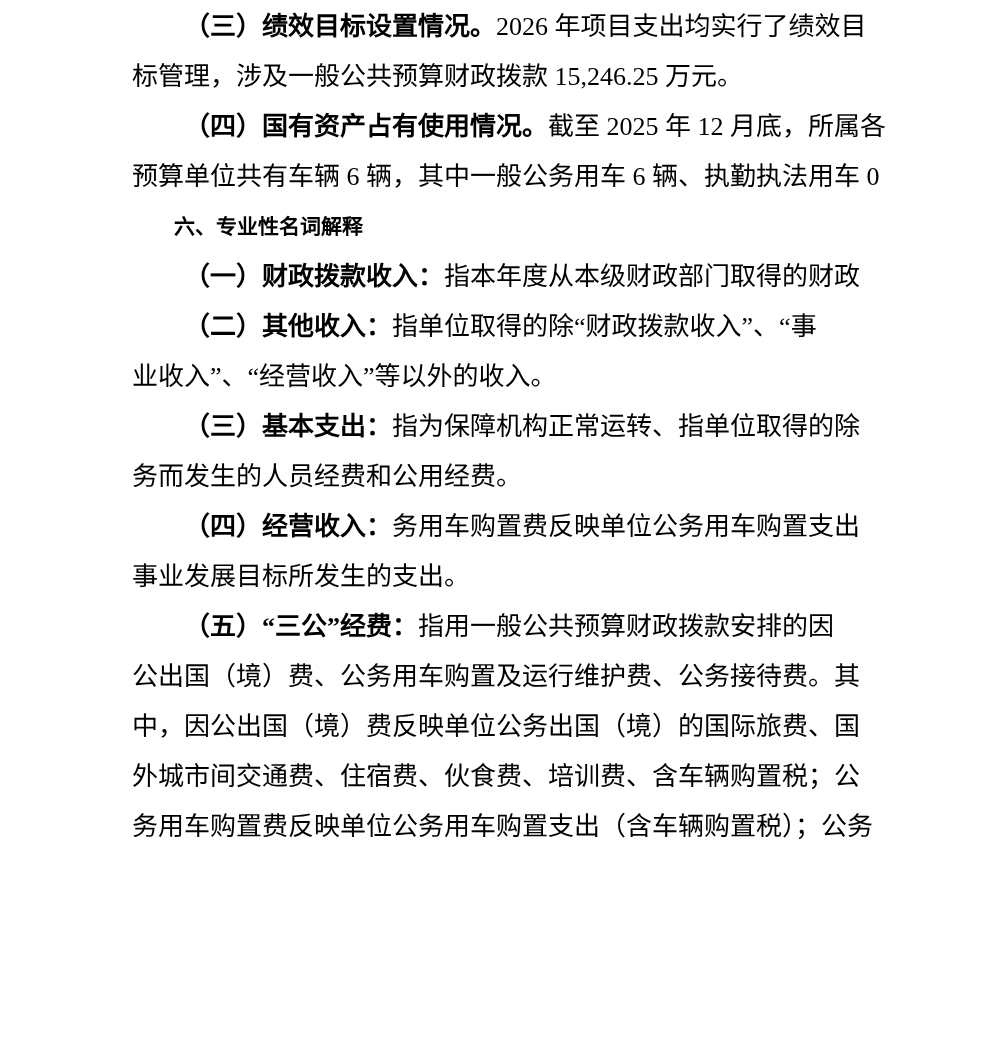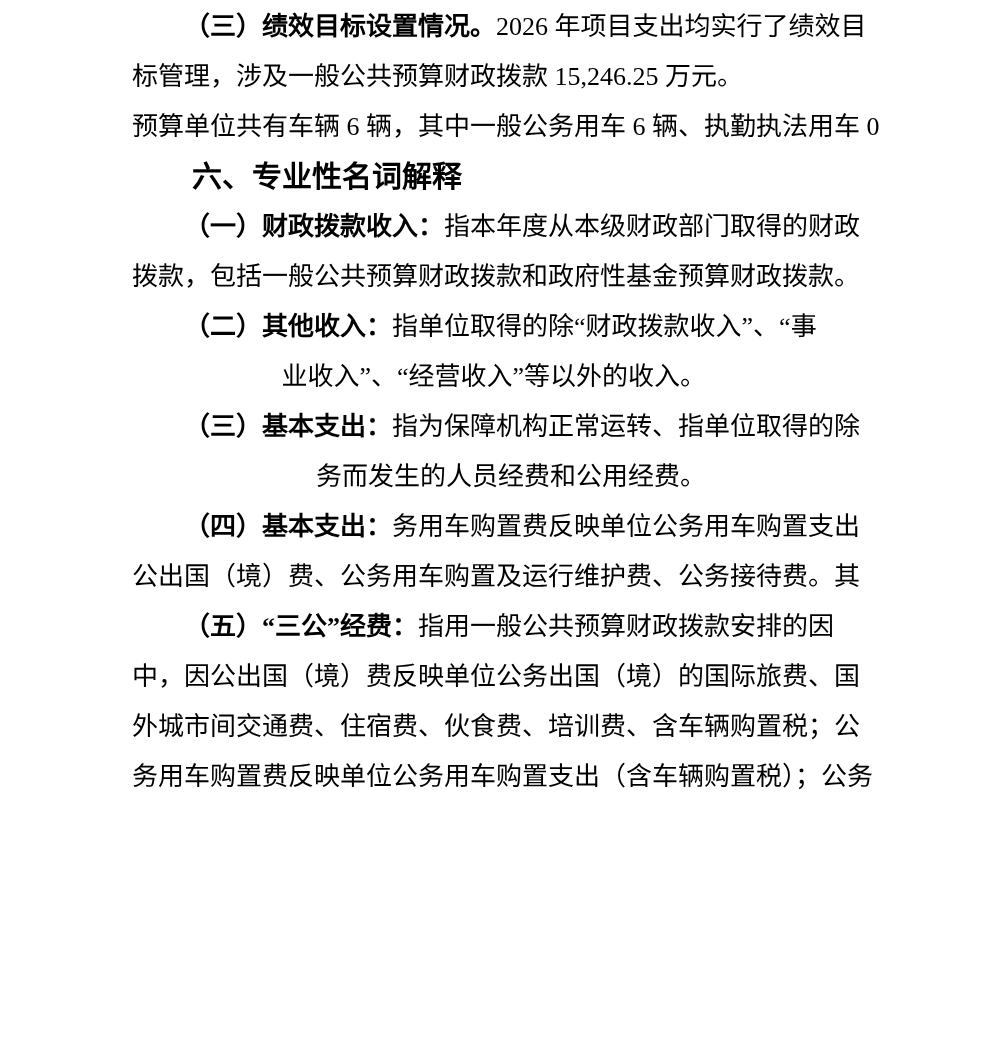--- a/index.html
+++ b/index.html
@@ -23,51 +23,52 @@
   }
   .content { width: 100%; }
   .line {
     height: 50px;
     text-align: justify;
     text-align-last: justify;
     white-space: nowrap;
     overflow: visible;
   }
   .line.last {
-    text-align: right;
+    text-align: left;
     text-align-last: auto;
   }
   .line.first { text-indent: 2em; }
   .lead { font-weight: bold; }
   .heading {
     margin: 0;
     height: 50px;
     line-height: 50px;
     font-family: "Liberation Sans", "DejaVu Sans", sans-serif;
     font-weight: bold;
-    font-size: 30px;
+    font-size: 21px;
     text-indent: 2em;
     text-align: left;
   }
 </style>
 </head>
 <body>
 
 <div class="page">
   <div class="content" id="content">
       <div class="line first"><span class="lead">（三）绩效目标设置情况。</span><span class="body-text">2026 年项目支出均实行了绩效目</span></div>
       <div class="line last"><span class="body-text">标管理，涉及一般公共预算财政拨款 15,246.25 万元。</span></div>
+      <div class="line first"><span class="lead">（四）国有资产占有使用情况。</span><span class="body-text">截至 2025 年 12 月底，所属各</span></div>
       <div class="line"><span class="body-text">预算单位共有车辆 6 辆，其中一般公务用车 6 辆、执勤执法用车 0</span></div>
       <h2 class="heading">六、专业性名词解释</h2>
       <div class="line first"><span class="lead">（一）财政拨款收入：</span><span class="body-text">指本年度从本级财政部门取得的财政</span></div>
-      <div class="line last"><span class="body-text">拨款，包括一般公共预算财政拨款和政府性基金预算财政拨款。</span></div>
       <div class="line first"><span class="lead">（二）其他收入：</span><span class="body-text">指单位取得的除“财政拨款收入”、“事</span></div>
       <div class="line last"><span class="body-text">业收入”、“经营收入”等以外的收入。</span></div>
       <div class="line first"><span class="lead">（三）基本支出：</span><span class="body-text">指为保障机构正常运转、指单位取得的除</span></div>
       <div class="line last"><span class="body-text">务而发生的人员经费和公用经费。</span></div>
-      <div class="line first"><span class="lead">（四）基本支出：</span><span class="body-text">务用车购置费反映单位公务用车购置支出</span></div>
+      <div class="line first"><span class="lead">（四）经营收入：</span><span class="body-text">务用车购置费反映单位公务用车购置支出</span></div>
+      <div class="line last"><span class="body-text">事业发展目标所发生的支出。</span></div>
+      <div class="line first"><span class="lead">（五）“三公”经费：</span><span class="body-text">指用一般公共预算财政拨款安排的因</span></div>
       <div class="line"><span class="body-text">公出国（境）费、公务用车购置及运行维护费、公务接待费。其</span></div>
-      <div class="line first"><span class="lead">（五）“三公”经费：</span><span class="body-text">指用一般公共预算财政拨款安排的因</span></div>
       <div class="line"><span class="body-text">中，因公出国（境）费反映单位公务出国（境）的国际旅费、国</span></div>
       <div class="line"><span class="body-text">外城市间交通费、住宿费、伙食费、培训费、含车辆购置税；公</span></div>
       <div class="line"><span class="body-text">务用车购置费反映单位公务用车购置支出（含车辆购置税）；公务</span></div>
     </div>
 </div>
 
 </body></html>

